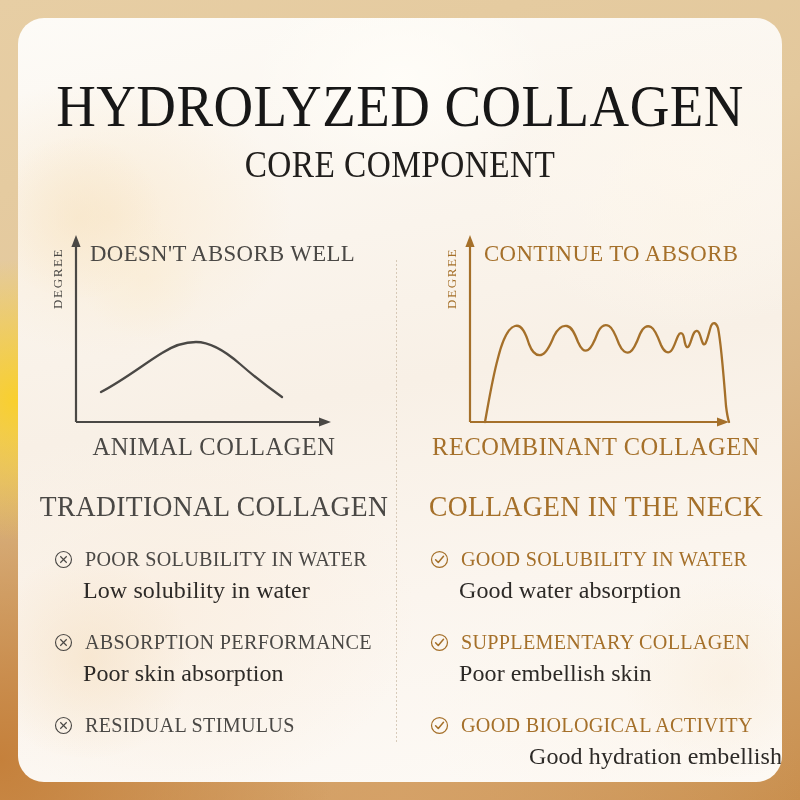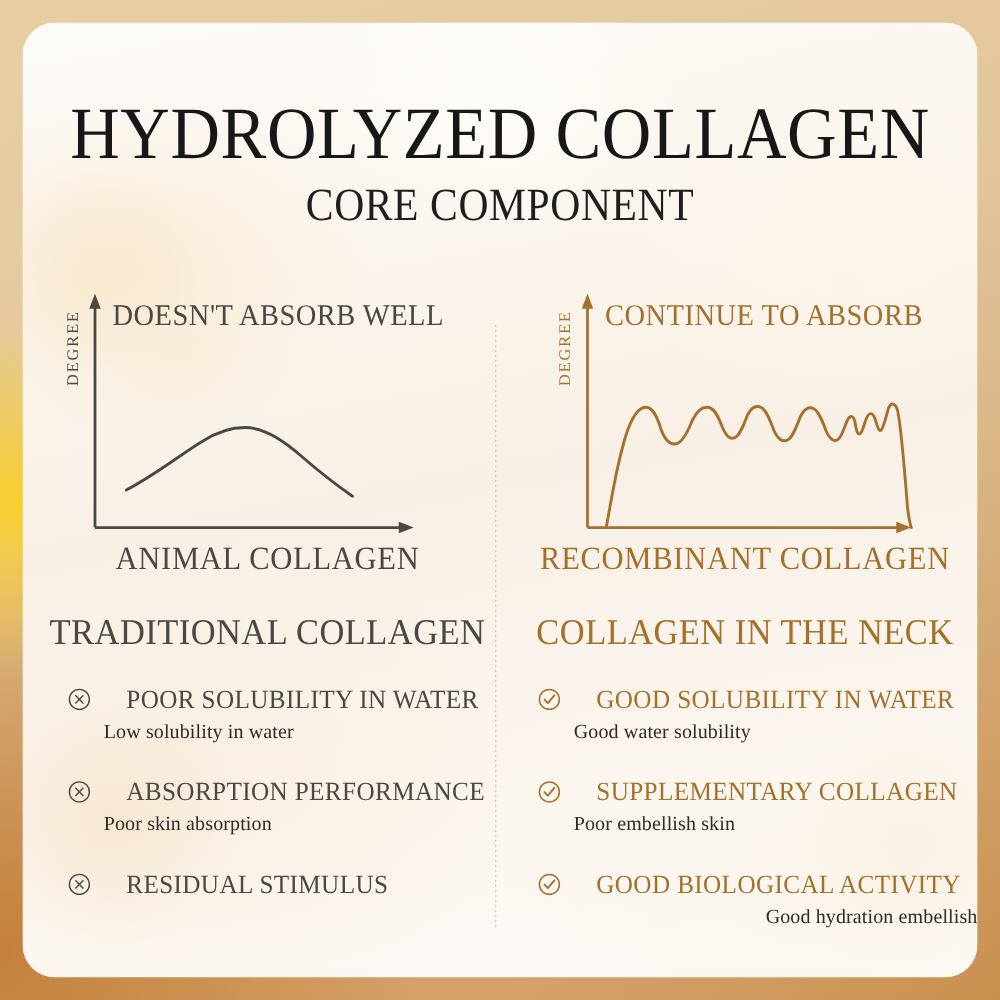--- a/index.html
+++ b/index.html
@@ -158,39 +158,39 @@
     list-style: none;
   }
   #col-right .feature-list { padding-left: 20px; }
 
   .feature-item { margin-bottom: 26px; position: relative; }
   .feature-item:last-child { margin-bottom: 0; text-align: right; }
 
   .feature-head {
     display: flex;
     align-items: center;
-    gap: 28px;
+    gap: 12px;
   }
   .feature-icon {
     width: 19px;
     height: 19px;
     flex: 0 0 19px;
     display: block;
   }
   .feature-title {
     font-size: 21px;
     letter-spacing: 0.3px;
     white-space: nowrap;
     transform: scaleX(0.96);
     transform-origin: left center;
   }
   .feature-desc {
     margin-left: 29px;
     margin-top: 5px;
-    font-size: 16px;
+    font-size: 24px;
     letter-spacing: 0.1px;
     color: #2d2a27;
     white-space: nowrap;
   }
 
   
   .theme-dark .chart-caption,
   .theme-dark .chart-heading,
   .theme-dark .axis-label,
   .theme-dark .section-heading,
@@ -332,21 +332,21 @@
 
       <ul class="feature-list">
         <li class="feature-item">
           <div class="feature-head">
             <svg class="feature-icon" viewBox="0 0 20 20">
               <circle cx="10" cy="10" r="8.4" fill="none" stroke="#a5702a" stroke-width="1.3"></circle>
               <path d="M 5.9 10.2 L 8.7 13.2 L 14.2 6.6" fill="none" stroke="#a5702a" stroke-width="1.6" stroke-linecap="round" stroke-linejoin="round"></path>
             </svg>
             <span class="feature-title">GOOD SOLUBILITY IN WATER</span>
           </div>
-          <div class="feature-desc">Good water solubility</div>
+          <div class="feature-desc">Good water absorption</div>
         </li>
         <li class="feature-item">
           <div class="feature-head">
             <svg class="feature-icon" viewBox="0 0 20 20">
               <circle cx="10" cy="10" r="8.4" fill="none" stroke="#a5702a" stroke-width="1.3"></circle>
               <path d="M 5.9 10.2 L 8.7 13.2 L 14.2 6.6" fill="none" stroke="#a5702a" stroke-width="1.6" stroke-linecap="round" stroke-linejoin="round"></path>
             </svg>
             <span class="feature-title">SUPPLEMENTARY COLLAGEN</span>
           </div>
           <div class="feature-desc">Poor embellish skin</div>

